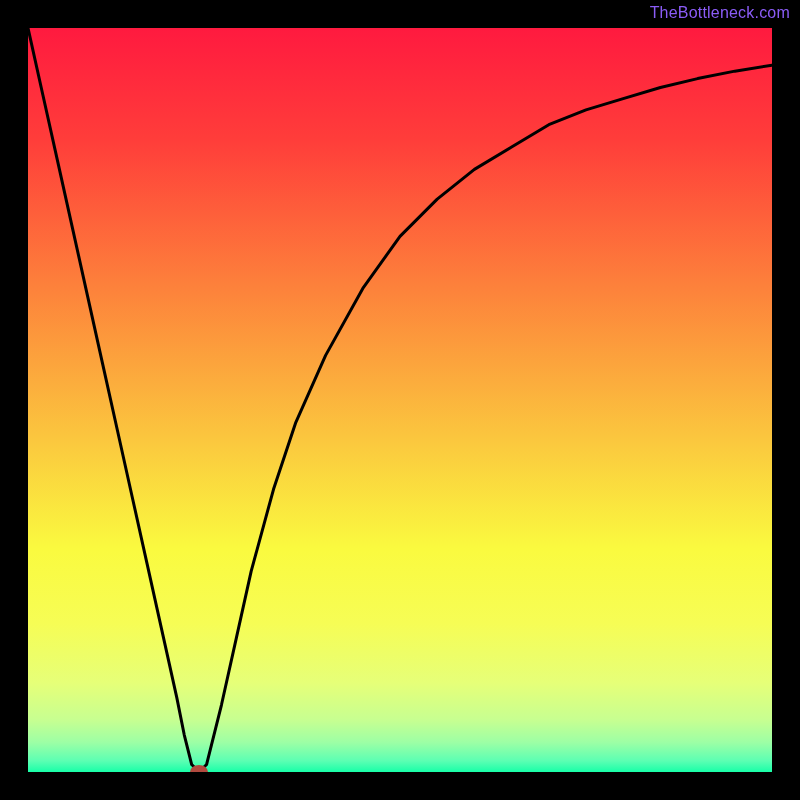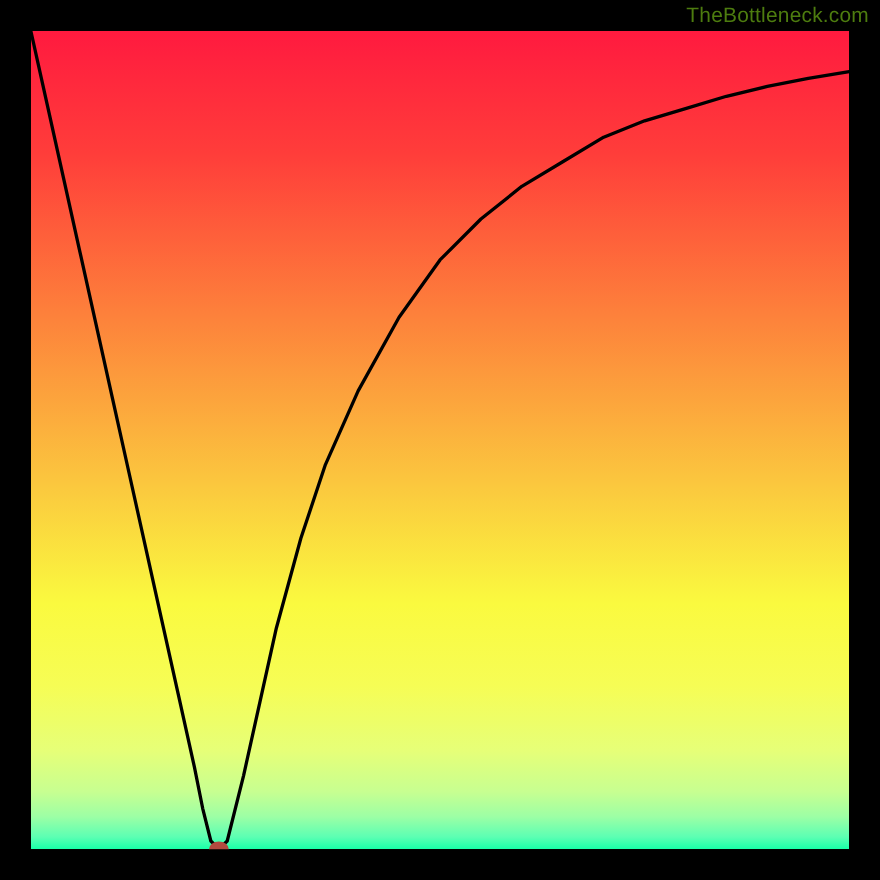--- a/index.html
+++ b/index.html
@@ -26,23 +26,23 @@
     overflow: hidden;
   }
   .gradient-bg {
     position: absolute;
     inset: 0;
   }
   .watermark {
     position: absolute;
     top: 4px;
     right: 10px;
-    font-size: 19px;
+    font-size: 16px;
     font-weight: 500;
-    color: #4d7c0f;
+    color: #8b5cf6;
     letter-spacing: 0.2px;
   }
   .dot {
     position: absolute;
     width: 18px;
     height: 14px;
     border-radius: 50%;
     background: #b24a3f;
     transform: translate(-50%, -50%);
   }

